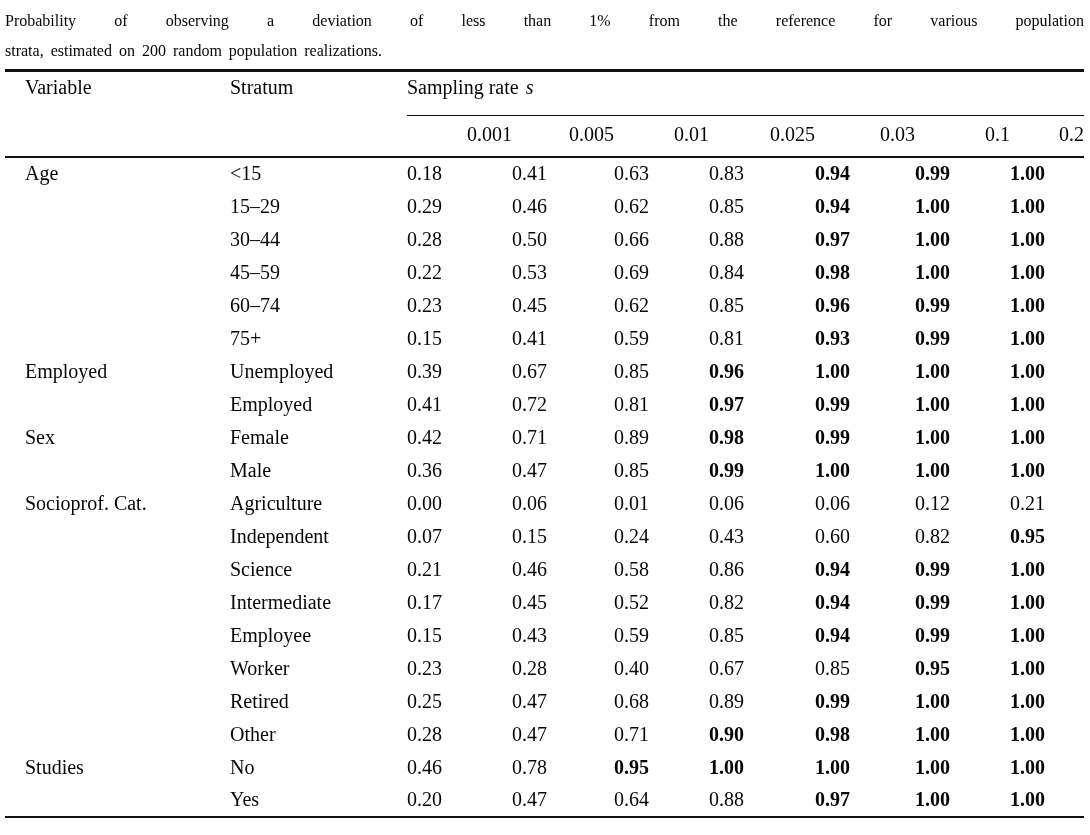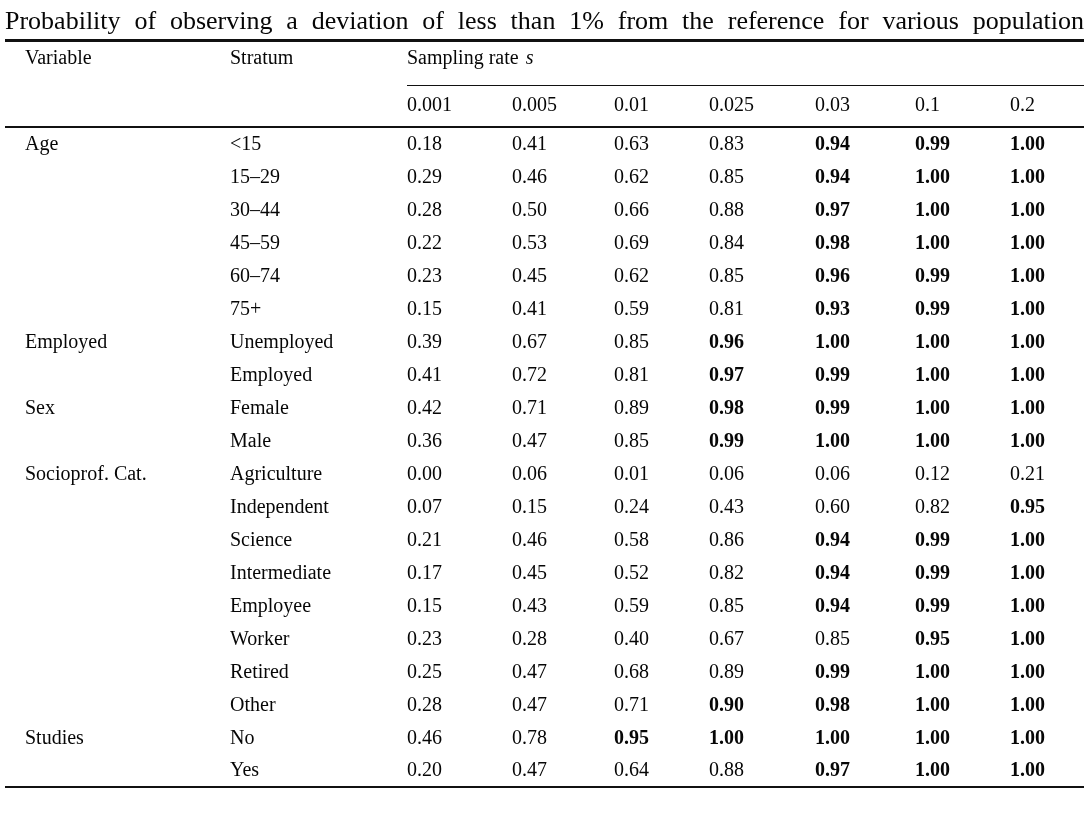--- a/index.html
+++ b/index.html
@@ -13,21 +13,21 @@
   }
   .page {
     width: 1090px;
     height: 835px;
     padding: 2px 6px 0 5px;
     background: #ffffff;
   }
   .caption {
     width: 1079px;
     padding-top: 4px;
-    font-size: 26px;
+    font-size: 16px;
     line-height: 30px;
   }
   .caption-line1 {
     text-align: justify;
     text-align-last: justify;
   }
   .caption-line2 {
     text-align: left;
     word-spacing: 3px;
   }
@@ -49,36 +49,38 @@
   thead tr.group-header-row th {
     height: 45px;
     vertical-align: top;
     padding-top: 4px;
   }
   th.span-head { border-bottom: 1.5px solid #111111; }
   thead tr.rate-header-row th {
     height: 41px;
     vertical-align: middle;
     padding-bottom: 3px;
+    text-align: right;
   }
   thead th.rule-bottom, thead tr.rate-header-row th {
     border-bottom: 2px solid #111111;
   }
   td.first-col, th.first-col { padding-left: 20px; }
   tbody td { height: 33px; vertical-align: middle; }
   td.b { font-weight: 700; }
   .sym-italic { font-style: italic; margin-left: 7px; }
 </style>
 </head>
 <body>
 
 <div class="page">
 
   <div class="caption">
     <div class="caption-line1">Probability of observing a deviation of less than 1% from the reference for various population</div>
+    <div class="caption-line2">strata, estimated on 200 random population realizations.</div>
   </div>
 
   <table class="strata">
     <colgroup>
       <col style="width:225px">
       <col style="width:177px">
       <col style="width:105px">
       <col style="width:102px">
       <col style="width:95px">
       <col style="width:106px">

